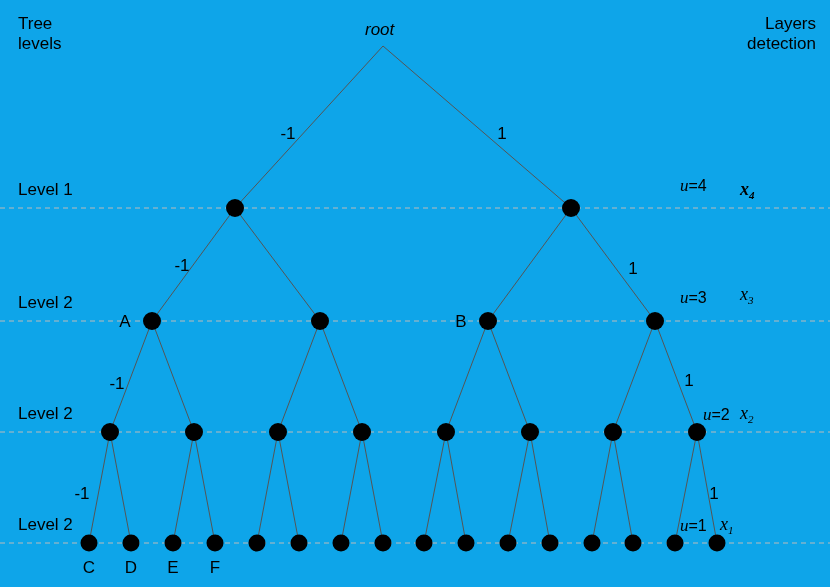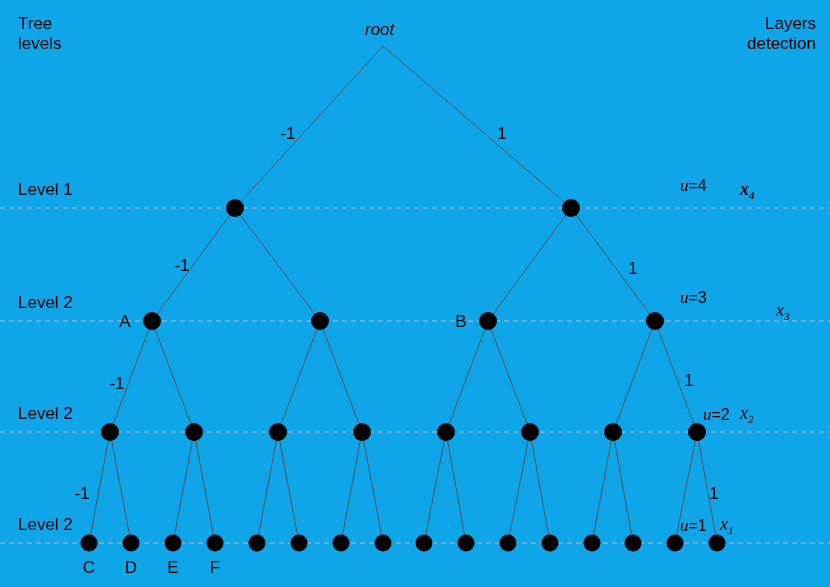--- a/index.html
+++ b/index.html
@@ -153,21 +153,21 @@
   </div>
 
   <div class="txt root-label" style="left:365px; top:20px;font-style:italic;">root</div>
 
   <div id="text-layer">
       <div class="txt level-label" style="left: 18px; top: 180px;">Level 1</div>
       <div class="txt u-label" style="left: 680px; top: 176px;"><i>u</i><span>=4</span></div>
       <div class="txt x-label" style="left: 740px; top: 179px; font-weight: bold;"><span>x</span><sub>4</sub></div>
       <div class="txt level-label" style="left: 18px; top: 293px;">Level 2</div>
       <div class="txt u-label" style="left: 680px; top: 288px;"><i>u</i><span>=3</span></div>
-      <div class="txt x-label" style="left: 740px; top: 300px; margin-left: 36px;"><span>x</span><sub>3</sub></div>
+      <div class="txt x-label" style="left: 740px; top: 284px;"><span>x</span><sub>3</sub></div>
       <div class="txt level-label" style="left: 18px; top: 404px;">Level 2</div>
       <div class="txt u-label" style="left: 703px; top: 405px;"><i>u</i><span>=2</span></div>
       <div class="txt x-label" style="left: 740px; top: 403px;"><span>x</span><sub>2</sub></div>
       <div class="txt level-label" style="left: 18px; top: 515px;">Level 2</div>
       <div class="txt u-label" style="left: 680px; top: 516px;"><i>u</i><span>=1</span></div>
       <div class="txt x-label" style="left: 720px; top: 514px;"><span>x</span><sub>1</sub></div>
       <div class="txt edge-label" style="left: 288px; top: 124px; transform: translateX(-50%);">-1</div>
       <div class="txt edge-label" style="left: 502px; top: 124px; transform: translateX(-50%);">1</div>
       <div class="txt edge-label" style="left: 182px; top: 256px; transform: translateX(-50%);">-1</div>
       <div class="txt edge-label" style="left: 633px; top: 259px; transform: translateX(-50%);">1</div>

